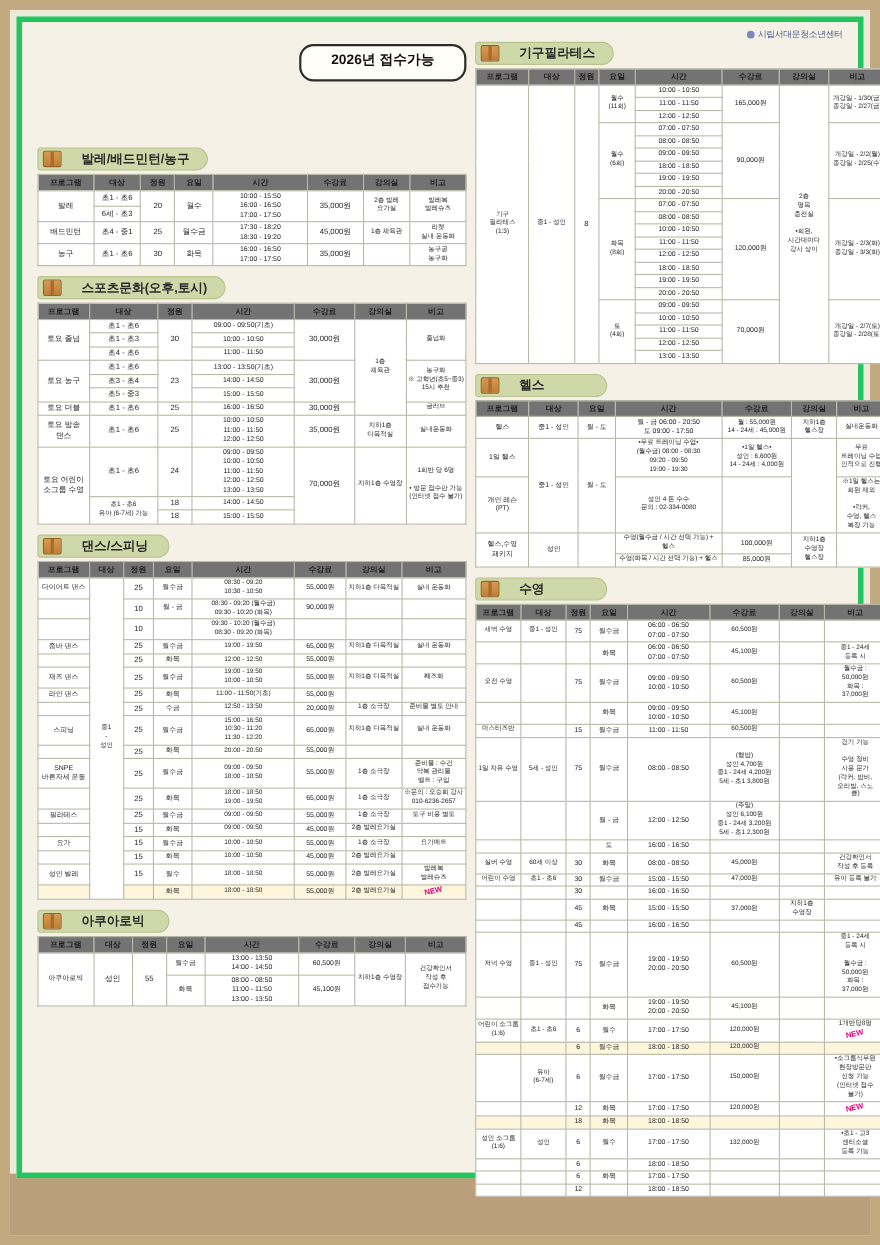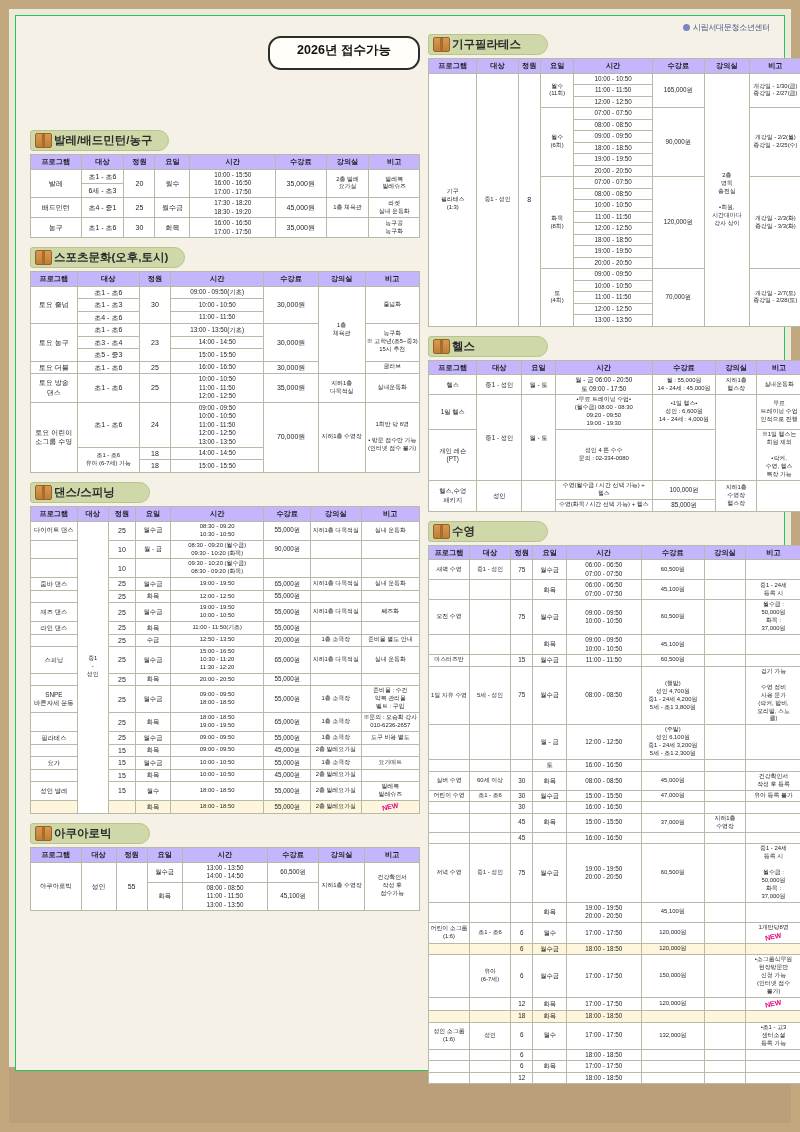--- a/index.html
+++ b/index.html
@@ -17,21 +17,21 @@
     background: #efe9dc;
     border: 9px solid #c2a87f;
   }
   .bg-band {
     position:absolute; left:0; right:0; bottom:0; height:56px;
     background:#b9a07a;
   }
   .inner {
     position:absolute; left:6px; top:6px; right:6px; bottom:52px;
     background:#f5f1e6;
-    border:1px solid #22c55e;
+    border:5px solid #22c55e;
   }
   .topbar {
     position:absolute; right:14px; top:6px;
     font-size:8px; color:#4a5a8a; letter-spacing:-0.3px;
   }
   .topbar .logo-dot{
     display:inline-block; width:7px;height:7px;border-radius:50%;
     background:#7b88c0; margin-right:3px; vertical-align:-1px;
   }
 
@@ -59,21 +59,21 @@
     margin:0 0 3px; text-align:center; font-size:12.5px; font-weight:bold; color:#111;
   }
   .age-grid{
     display:grid; grid-template-columns:1fr 1fr; gap:0 4px;
     font-size:7.6px; color:#111; line-height:1.5;
   }
 
   
   .sec { margin-bottom:9px; }
   .sec-head{
-    display:flex; align-items:center; gap:2px;
+    display:flex; align-items:center; gap:18px;
     background:#cfd8a8; border:1px solid #b9c48c;
     border-radius:4px 14px 14px 4px;
     padding:2px 16px 2px 4px; width:max-content; min-width:120px;
     margin-bottom:3px;
   }
   .sec-head .bx{
     width:17px;height:15px;flex:0 0 17px;
     background:linear-gradient(#d79a52,#c07e36);
     border:1px solid #9a6226; border-radius:2px; position:relative;
   }
@@ -86,21 +86,21 @@
   
   table.g{
     width:100%; border-collapse:collapse; background:#fff;
     font-size:7px; color:#1d1d1d; table-layout:fixed;
   }
   table.g th, table.g td{
     border:1px solid #b9b9a8; padding:1px 1px; text-align:center;
     vertical-align:middle; line-height:1.35; word-break:keep-all;
   }
   table.g thead th{
-    background:#c4b5fd; font-weight:bold; font-size:7.2px; padding:2px 1px;
+    background:#737373; font-weight:bold; font-size:7.2px; padding:2px 1px;
   }
   .small{ font-size:6.3px; }
   .tiny{ font-size:5.9px; }
   .hl{ background:#fdf6dc; }
   .new{
     color:#e3007f; font-weight:bold; font-size:7px;
     transform:rotate(-12deg); display:inline-block;
   }
 
   .sec-body{ }

